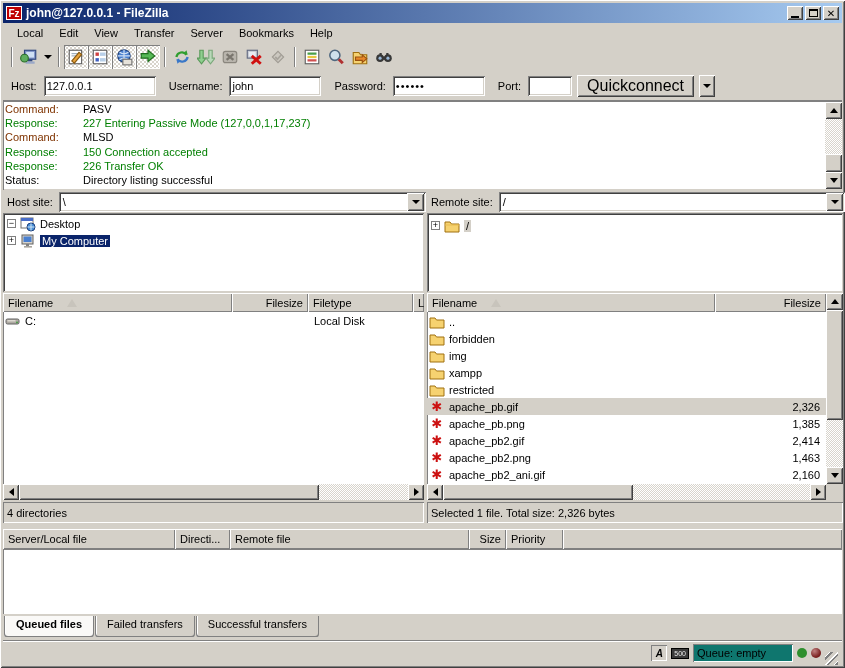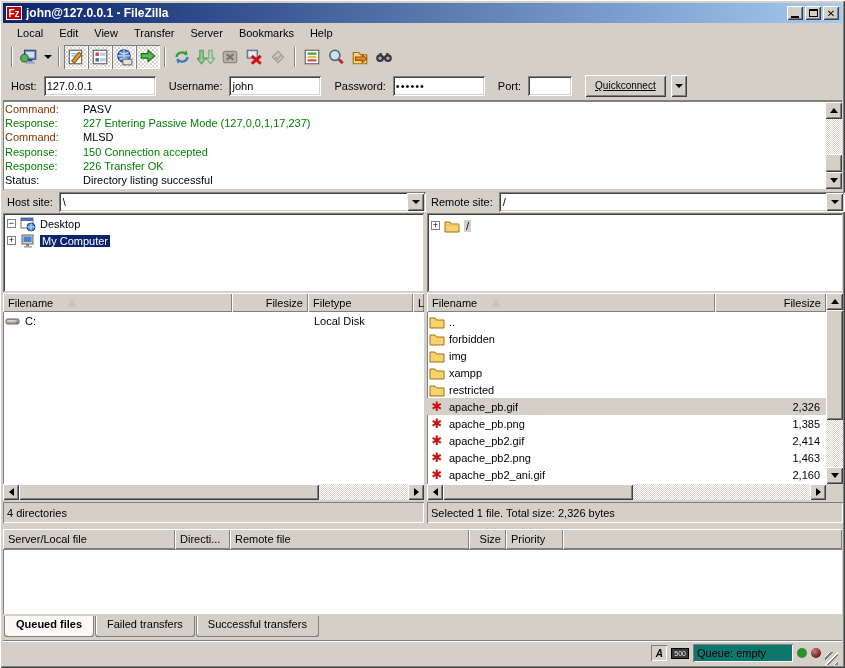--- a/index.html
+++ b/index.html
@@ -239,21 +239,21 @@
 
   <div id="quickbar" class="abs">
     <span class="qlabel">Host:</span>
     <input class="qinput" style="width: 112px;" value="127.0.0.1">
     <span class="qlabel" style="margin-left:8px;">Username:</span>
     <input class="qinput" style="width: 92px;" value="john">
     <span class="qlabel" style="margin-left:8px;">Password:</span>
     <input class="qinput" style="width: 92px; letter-spacing: 1px;" value="••••••">
     <span class="qlabel" style="margin-left:8px;">Port:</span>
     <input class="qinput" style="width: 44px;" value="">
-    <button id="qc-btn" class="out" style="margin-left:8px;border:none;font-size:10px;text-decoration:underline;">Quickconnect</button>
+    <button id="qc-btn" class="out" style="border:none;font-size:16px;">Quickconnect</button>
     <span id="qc-drop" class="out">
         <span class="arr-d"></span>
       </span>
   </div>
 
   <div id="log" class="abs">
     <div class="logline"><span class="loglabel lab-command">Command:</span><span>PASV</span></div>
     <div class="logline"><span class="loglabel lab-response">Response:</span><span class="txt-response">227 Entering Passive Mode (127,0,0,1,17,237)</span></div>
     <div class="logline"><span class="loglabel lab-command">Command:</span><span>MLSD</span></div>
     <div class="logline"><span class="loglabel lab-response">Response:</span><span class="txt-response">150 Connection accepted</span></div>

